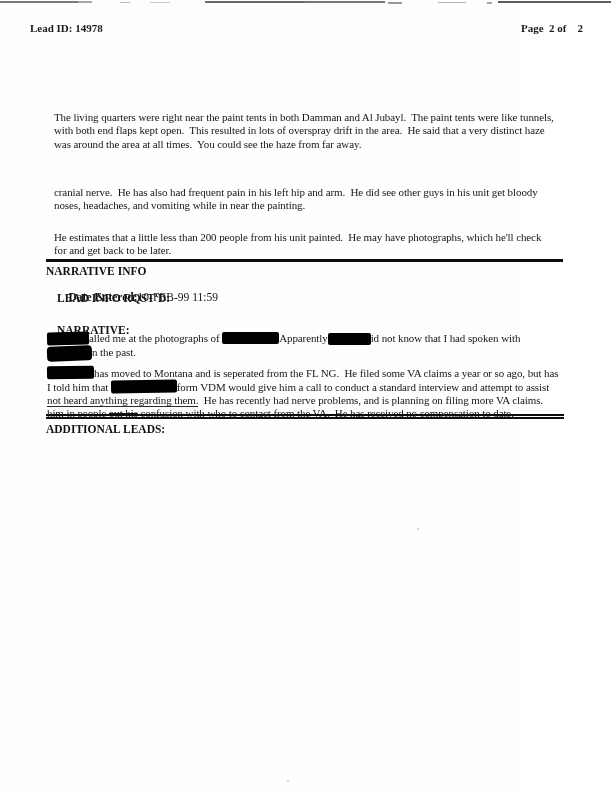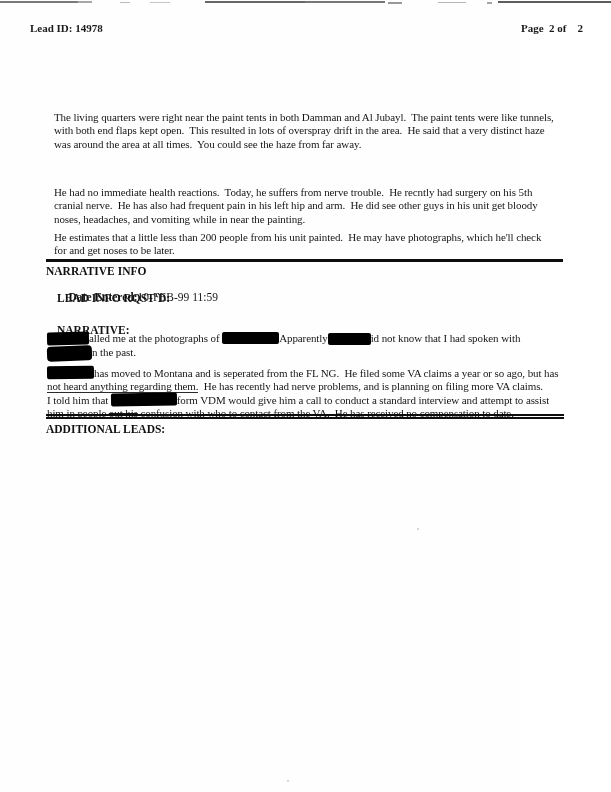--- a/index.html
+++ b/index.html
@@ -105,28 +105,27 @@
   <div class="hdr" style="left:521px;top:22px;">Page  2 of    2</div>
 
   <div class="para" id="p1">
     <div class="line">The living quarters were right near the paint tents in both Damman and Al Jubayl.  The paint tents were like tunnels,</div>
     <div class="line">with both end flaps kept open.  This resulted in lots of overspray drift in the area.  He said that a very distinct haze</div>
     <div class="line">was around the area at all times.  You could see the haze from far away.</div>
   </div>
 
 
   <div class="para" id="p3">
-    <div class="line">He had no immediate health reactions.  Today, he suffers from nerve trouble.  He recntly had surgery on his 5th</div>
     <div class="line">cranial nerve.  He has also had frequent pain in his left hip and arm.  He did see other guys in his unit get bloody</div>
     <div class="line">noses, headaches, and vomiting while in near the painting.</div>
   </div>
 
   <div class="para" id="p4">
     <div class="line">He estimates that a little less than 200 people from his unit painted.  He may have photographs, which he'll check</div>
-    <div class="line">for and get noses to be later.</div>
+    <div class="line">for and get back to be later.</div>
   </div>
 
   <div class="rule-thick" id="rule1"></div>
 
   <div class="sec-title" id="sec1-title">NARRATIVE INFO</div>
 
   <div class="field-line" id="field-date">
     <span class="lbl">Date Entered:</span><span>10-FEB-99 11:59</span>
   </div>
 
@@ -134,22 +133,22 @@
 
   <div class="field-line" id="narr-label">NARRATIVE:</div>
 
   <div class="narr" id="n1">
     <div class="line"><span class="redact r-a"></span><span>alled me at the photographs of </span><span class="redact r-b"></span><span>Apparently</span><span class="redact r-c"></span><span>id not know that I had spoken with</span></div>
     <div class="line"><span class="redact r-d"></span><span>n the past.</span></div>
   </div>
 
   <div class="narr" id="n2">
     <div class="line"><span class="redact r-e"></span><span>has moved to Montana and is seperated from the FL NG.  He filed some VA claims a year or so ago, but has</span></div>
+    <div class="line"><span>I told him that </span><span class="redact r-f"></span><span>form VDM would give him a call to conduct a standard interview and attempt to assist</span></div>
     <div class="line"><span class="u-artifact">not heard anything regarding them.</span><span>  He has recently had nerve problems, and is planning on filing more VA claims.</span></div>
-    <div class="line"><span>I told him that </span><span class="redact r-f"></span><span>form VDM would give him a call to conduct a standard interview and attempt to assist</span></div>
     <div class="line"><span>him in people </span><span class="strike">out his</span><span> confusion with who to contact from the VA.  He has received no compensation to date.</span></div>
   </div>
 
   <div class="rule-double" id="rule2"></div>
 
   <div class="sec-title" id="sec2-title">ADDITIONAL LEADS:</div>
 
   <div class="speck" style="left:417px;top:528px;"></div>
   <div class="speck" style="left:287px;top:780px;"></div>
 

